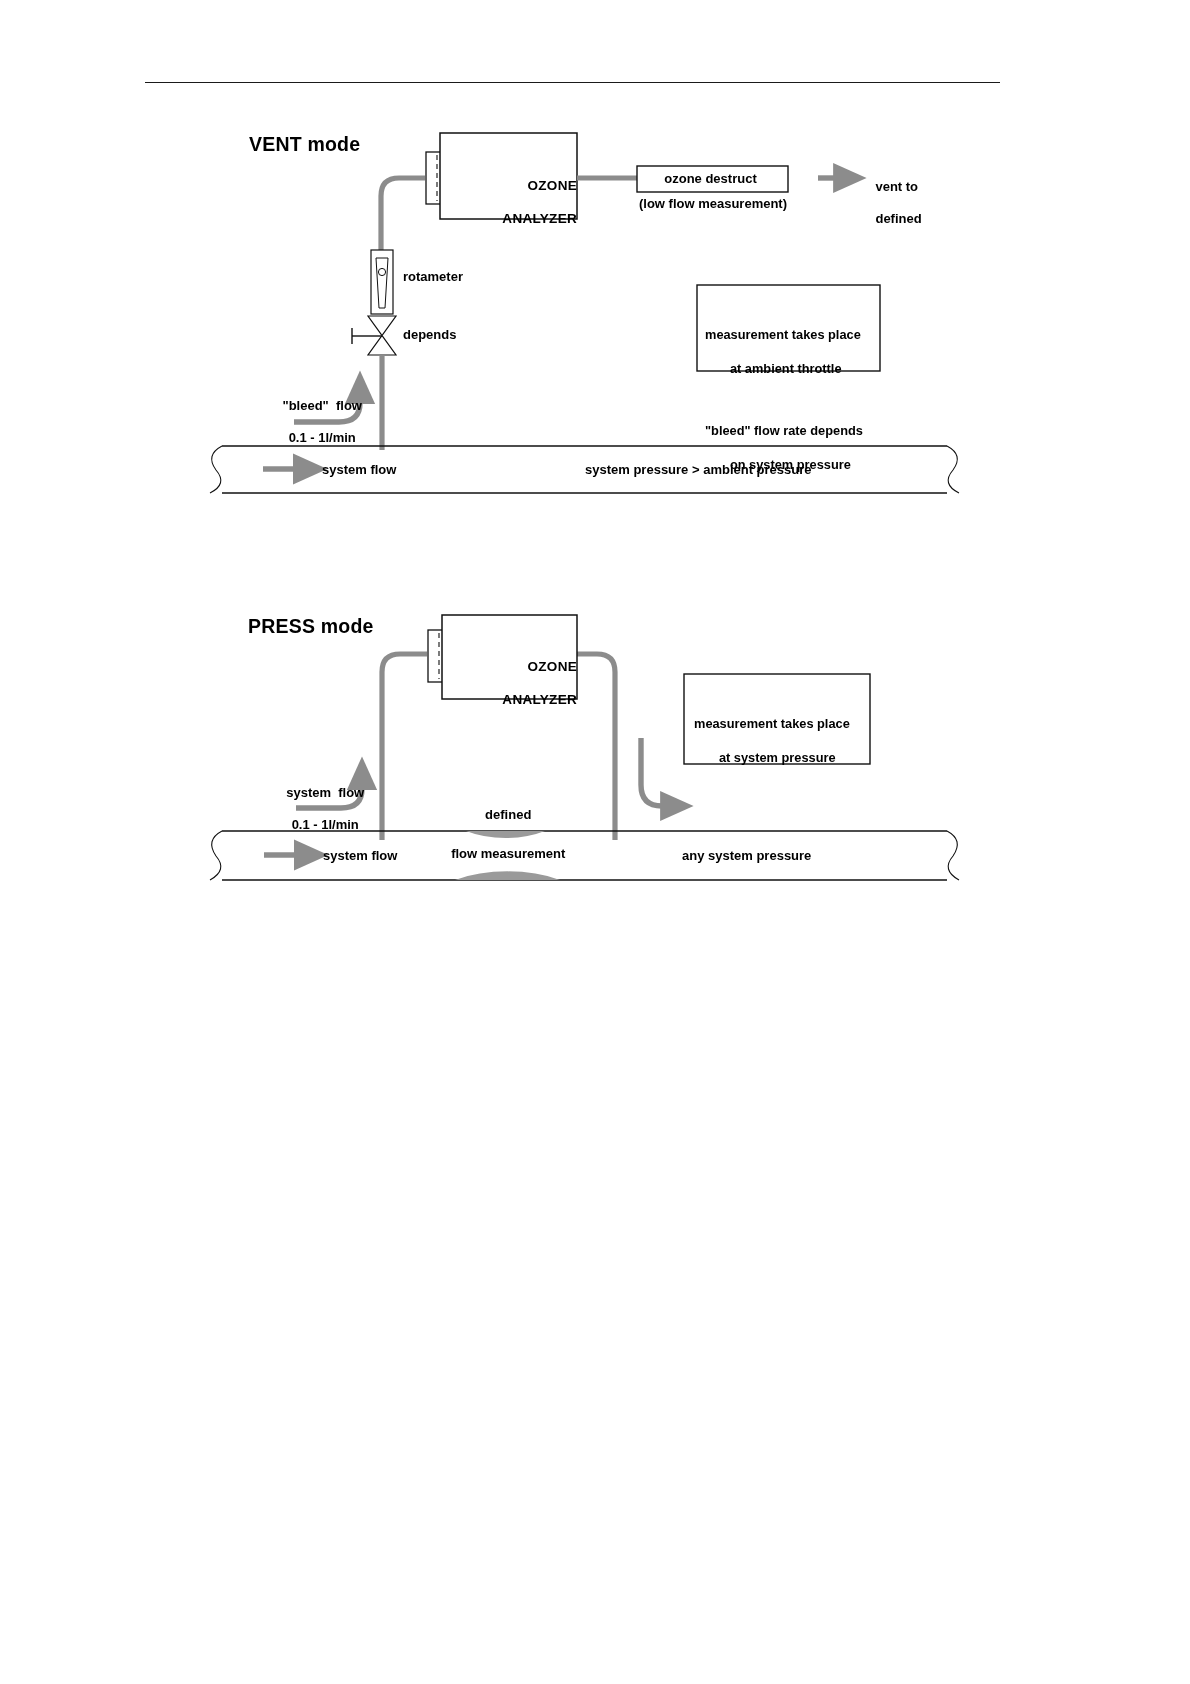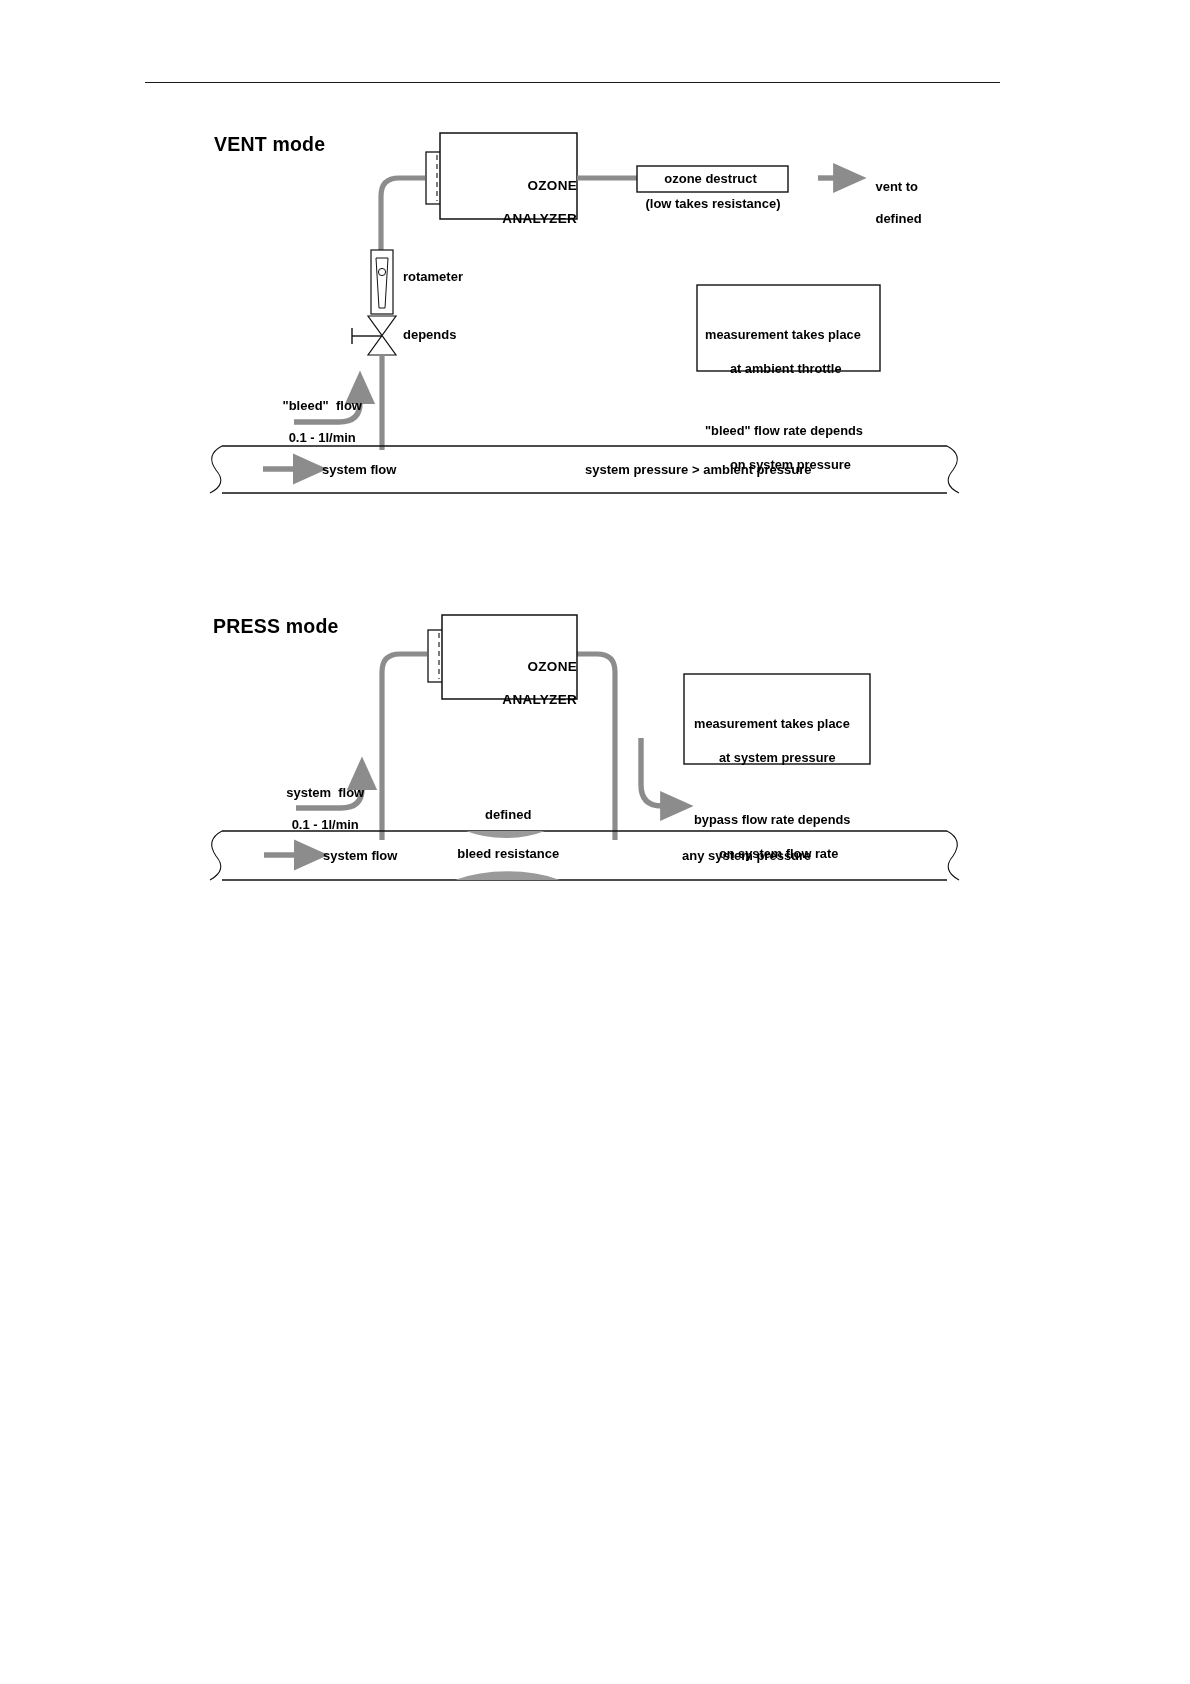--- a/index.html
+++ b/index.html
@@ -12,21 +12,21 @@
   .page{position:absolute;inset:0;}
   .hrule{
     position:absolute;left:145px;top:82px;width:855px;height:0;
     border-top:1.6px solid #1a1a1a;
   }
   svg.diagram{position:absolute;left:0;top:0;width:1190px;height:1684px;}
   .lbl{
     position:absolute;font-weight:bold;color:#000;
     white-space:pre;line-height:1.22;
   }
-  .mode-title{font-size:19.5px;letter-spacing:.2px;}
+  .mode-title{font-size:19.5px;letter-spacing:.2px;margin-left:35px;}
   .box-title{font-size:13.5px;text-align:right;letter-spacing:.3px;}
   .small{font-size:13px;}
   .note{font-size:12.8px;line-height:1.33;}
   .note p{margin:0 0 11px 0;}
   .note p:last-child{margin-bottom:0;}
   .ctr{text-align:center;}
 </style>
 </head>
 <body>
 
@@ -135,21 +135,21 @@
 
   <div class="lbl mode-title" style="left:214px;top:133px;">VENT mode</div>
 
   <div class="lbl box-title" style="left:440px;top:162px;width:137px;">
     <span>OZONE</span><br>
     <span>ANALYZER</span>
   </div>
 
   <div class="lbl small ctr" style="left:637px;top:171px;width:147px;">ozone destruct</div>
 
-  <div class="lbl small ctr" style="left:632px;top:196px;width:162px;">(low takes resistance)</div>
+  <div class="lbl small ctr" style="left:632px;top:196px;width:162px;">(low flow measurement)</div>
 
   <div class="lbl small" style="left:861px;top:163px;">
     <span>vent to</span><br>
     <span>defined</span>
   </div>
 
   <div class="lbl small" style="left:403px;top:269px;">rotameter</div>
 
   <div class="lbl small" style="left:403px;top:327px;">depends</div>
 
@@ -176,27 +176,25 @@
     <span>ANALYZER</span>
   </div>
 
   <div class="lbl small ctr" style="left:243px;top:769px;width:150px;">
     <span>system  flow</span><br>
     <span>0.1 - 1l/min</span>
   </div>
 
   <div class="lbl small ctr" style="left:425px;top:785px;width:152px;line-height:1.5;">
     <span>defined</span><br>
-    <span>bleed resistance</span>
+    <span>flow measurement</span>
   </div>
 
   <div class="lbl small" style="left:323px;top:848px;">system flow</div>
 
   <div class="lbl small" style="left:682px;top:848px;">any system pressure</div>
 
   <div class="lbl note" style="left:694px;top:681px;width:172px;">
     <p><span>measurement takes place</span><br>
        <span>at system pressure</span></p>
-    <p><span>bypass flow rate depends</span><br>
-       <span>on system flow rate</span></p>
   </div>
 
 </div>
 
 </body></html>

